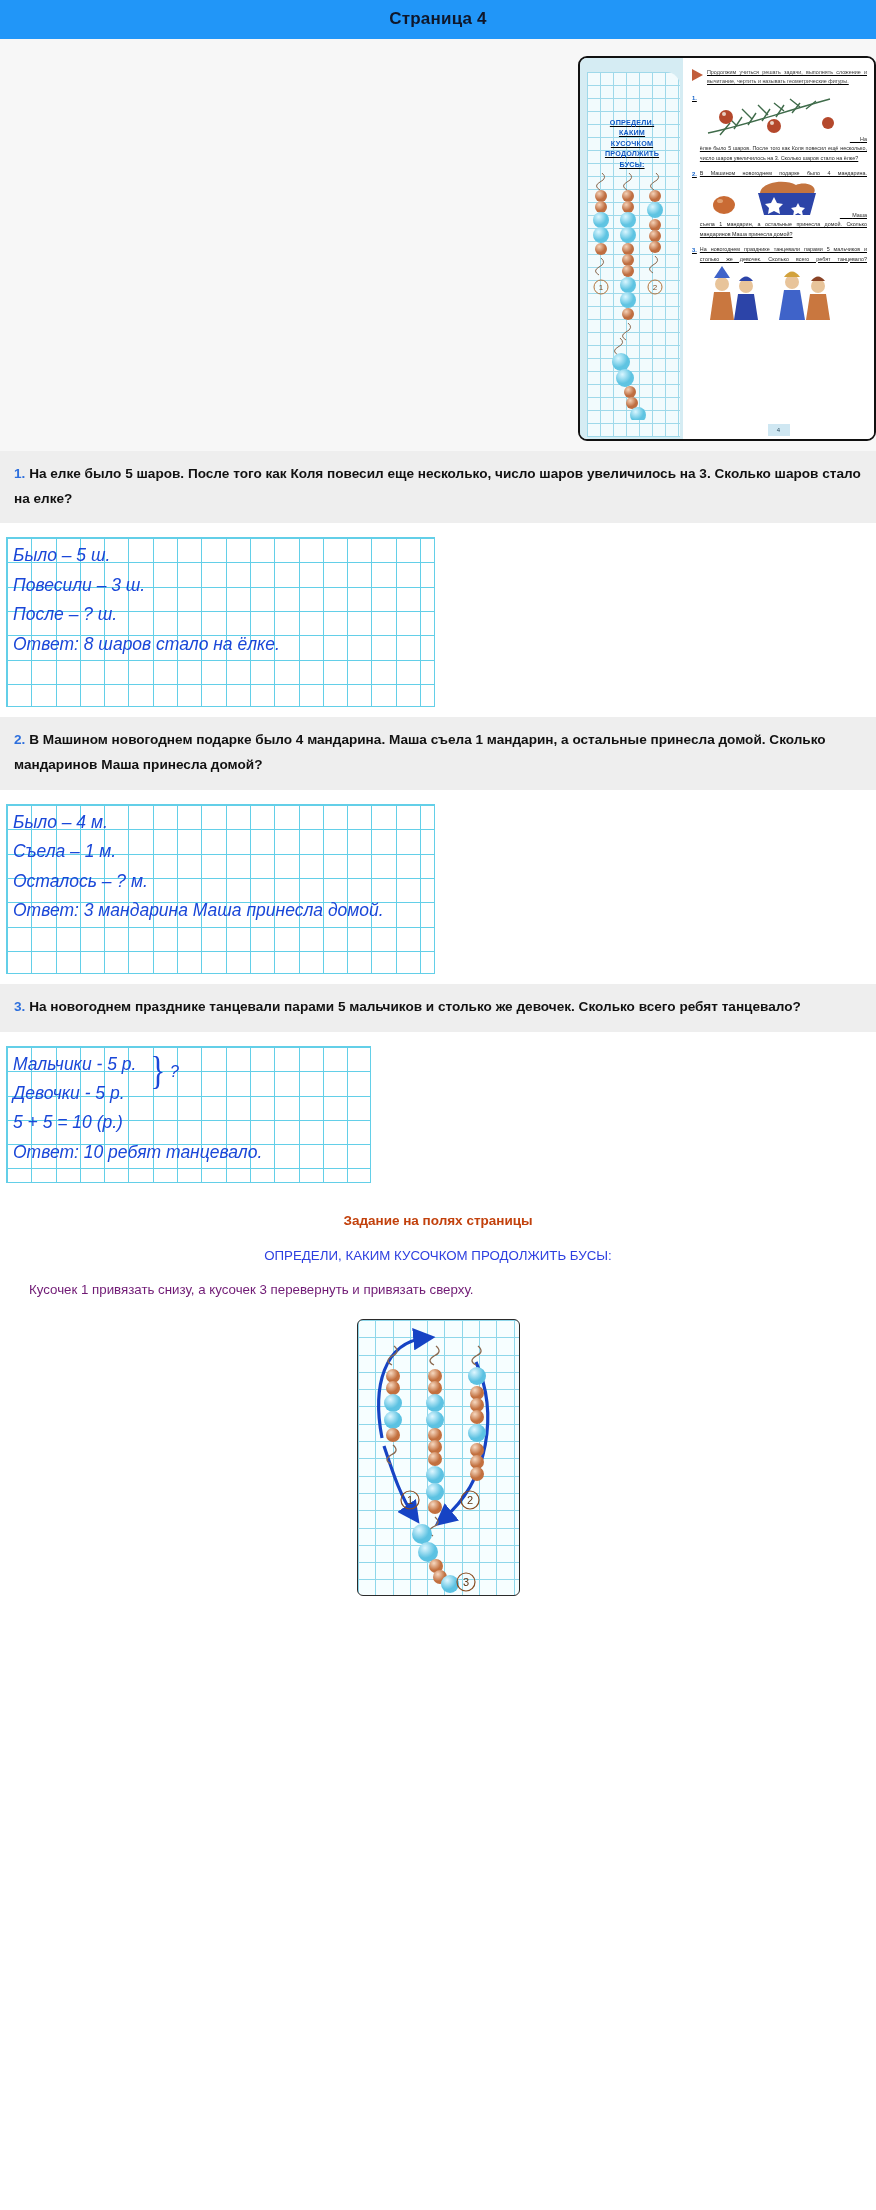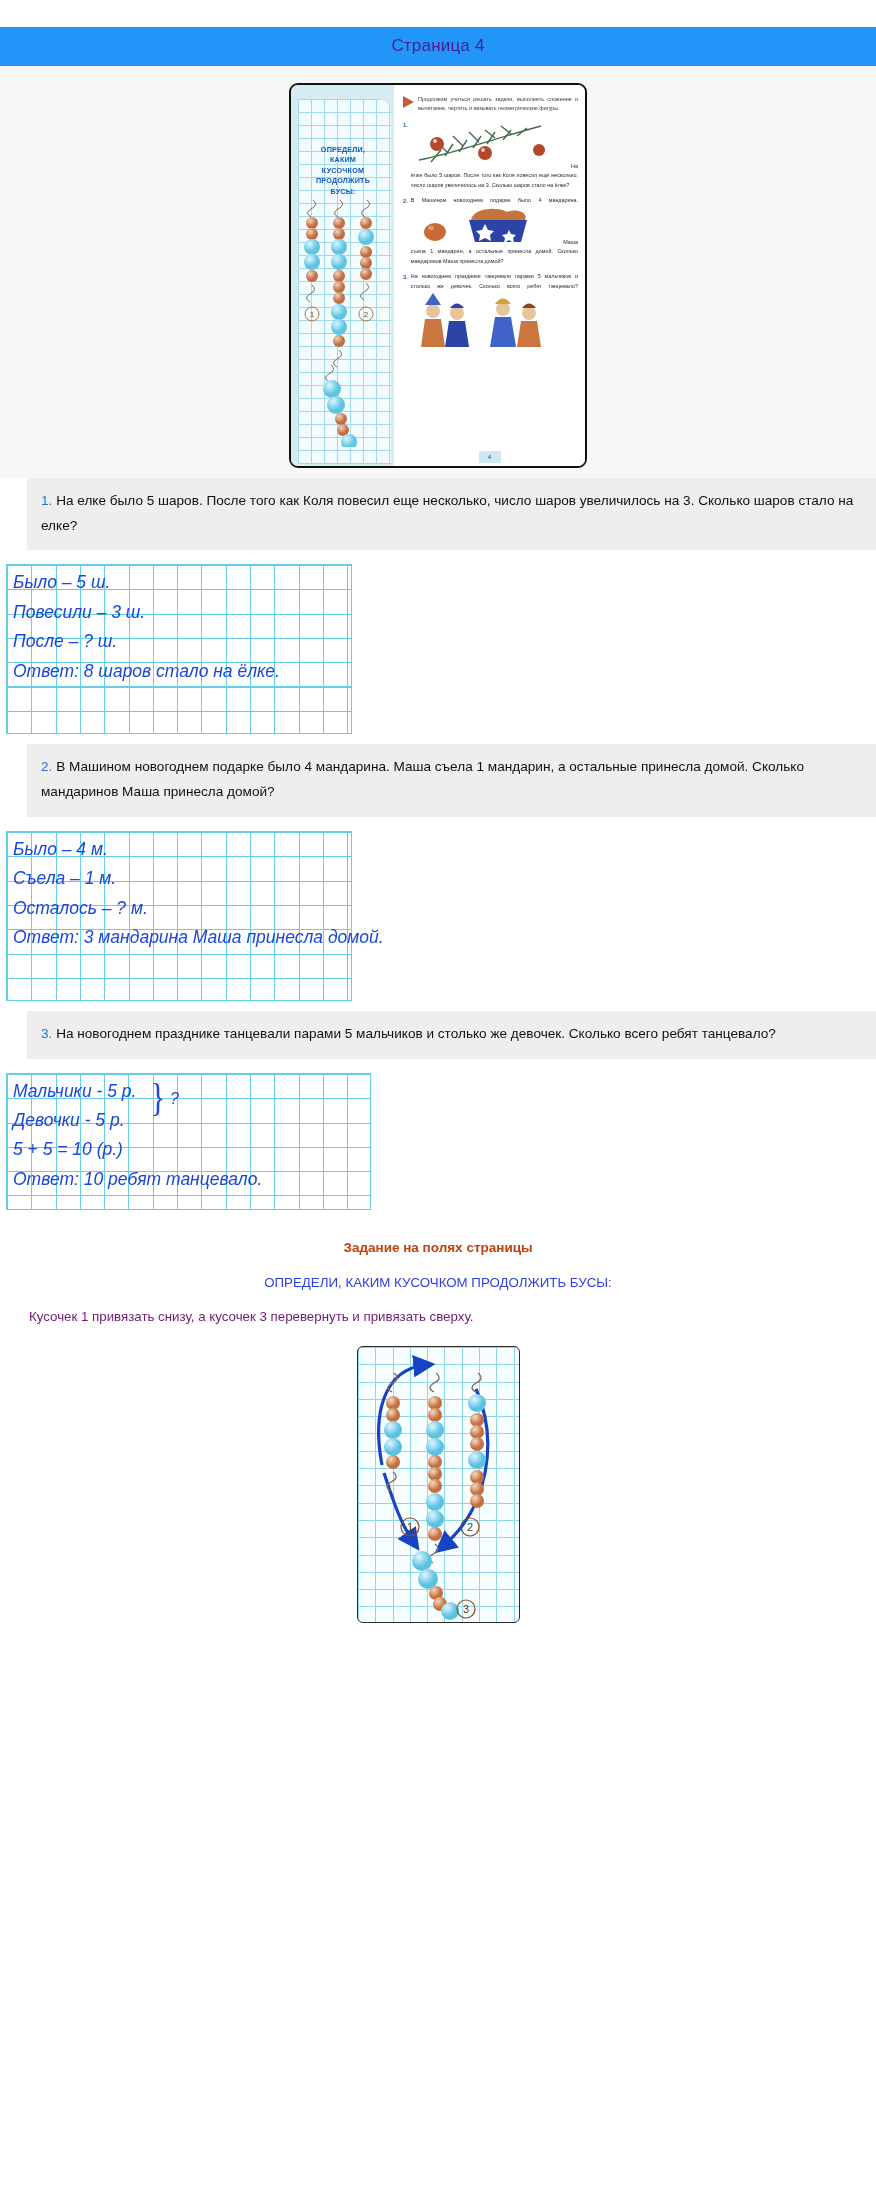--- a/index.html
+++ b/index.html
@@ -7,35 +7,35 @@
   html, body {
     margin: 0; padding: 0;
     background: #ffffff;
     font-family: "Liberation Sans", sans-serif;
   }
   body { width: 876px; }
 
   
   .page-header {
     background: #2196f8;
-    color: #4c1d95;
+    color: #0f172a;
     text-align: center;
     font-size: 17px;
-    font-weight: normal;
+    font-weight: bold;
     padding: 9px 0 10px 0;
     letter-spacing: .2px;
-    margin-top: 27px;
   }
 
   
   .scan-wrap {
     padding: 17px 0 10px 0;
     display: flex;
-    justify-content: center;
+    justify-content: flex-end;
     background: #f7f7f7;
+    text-decoration: underline;
   }
   .scan {
     width: 298px;
     height: 385px;
     border: 2px solid #111;
     border-radius: 9px;
     background: #fdfdfb;
     display: flex;
     overflow: hidden;
     position: relative;
@@ -96,39 +96,38 @@
     position: absolute; bottom: 3px; left: 50%; transform: translateX(-50%);
     width: 22px; height: 12px; background: #cfe7f2;
     font-size: 6px; color: #2d4f63; text-align: center; line-height: 12px;
   }
 
   
   .problem {
     background: #eeeeee;
     padding: 11px 14px 12px 14px;
     font-size: 13.6px;
-    font-weight: normal;
+    font-weight: bold;
     color: #111;
     line-height: 1.82;
-    margin-left: 27px;
   }
   .problem .idx { color: #2d6fdd; }
 
   
   .sheet-wrap { padding: 14px 0 10px 6px; background: #ffffff; }
   .sheet {
     position: relative;
     background:
       repeating-linear-gradient(to right, #63cfe8 0 1px, transparent 1px 24.3px),
       repeating-linear-gradient(to bottom, #63cfe8 0 1px, transparent 1px 24.3px),
       #ffffff;
     border: 1px solid #63cfe8;
     padding: 3px 0 0 2px;
   }
-  .sheet-1, .sheet-2 { width: 346px; height: 170px; }
+  .sheet-1, .sheet-2 { width: 429px; height: 170px; }
   .sheet-3 { width: 365px; height: 137px; }
   .hand {
     color: #1a47d8;
     font-family: "Liberation Sans", sans-serif;
     font-style: italic;
     font-size: 17.5px;
     line-height: 29.4px;
     white-space: nowrap;
     padding-left: 4px;
   }

